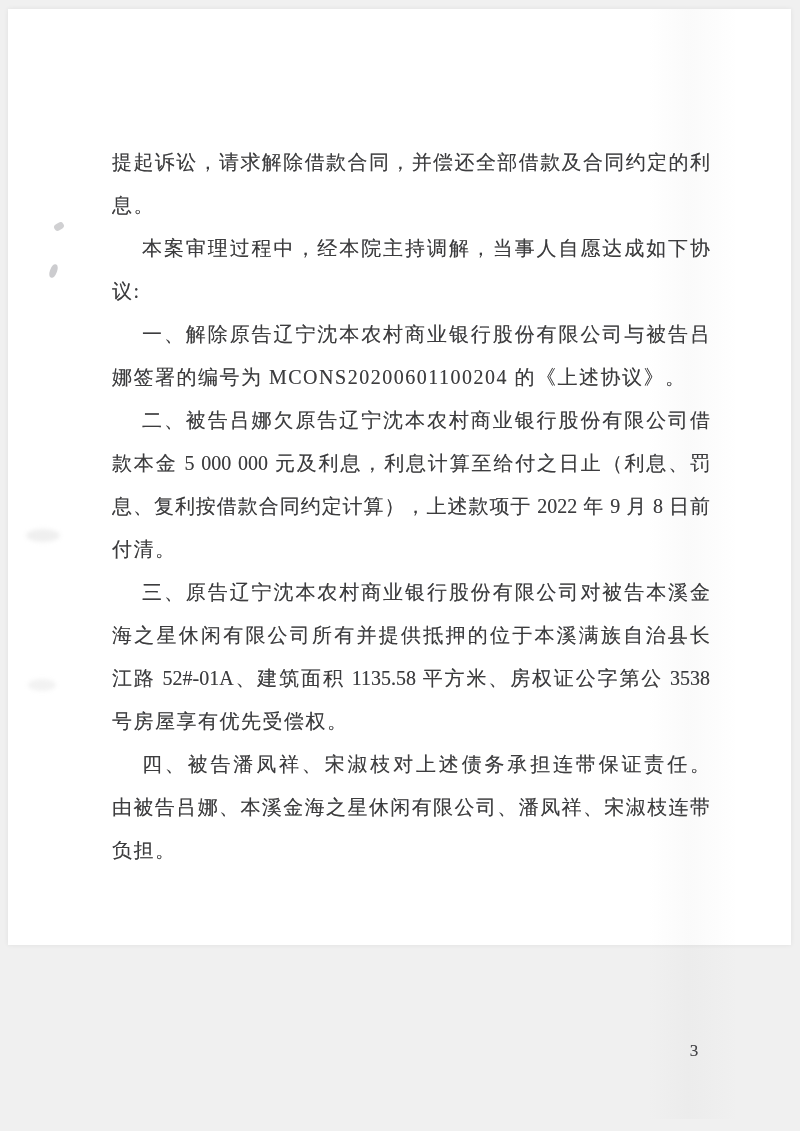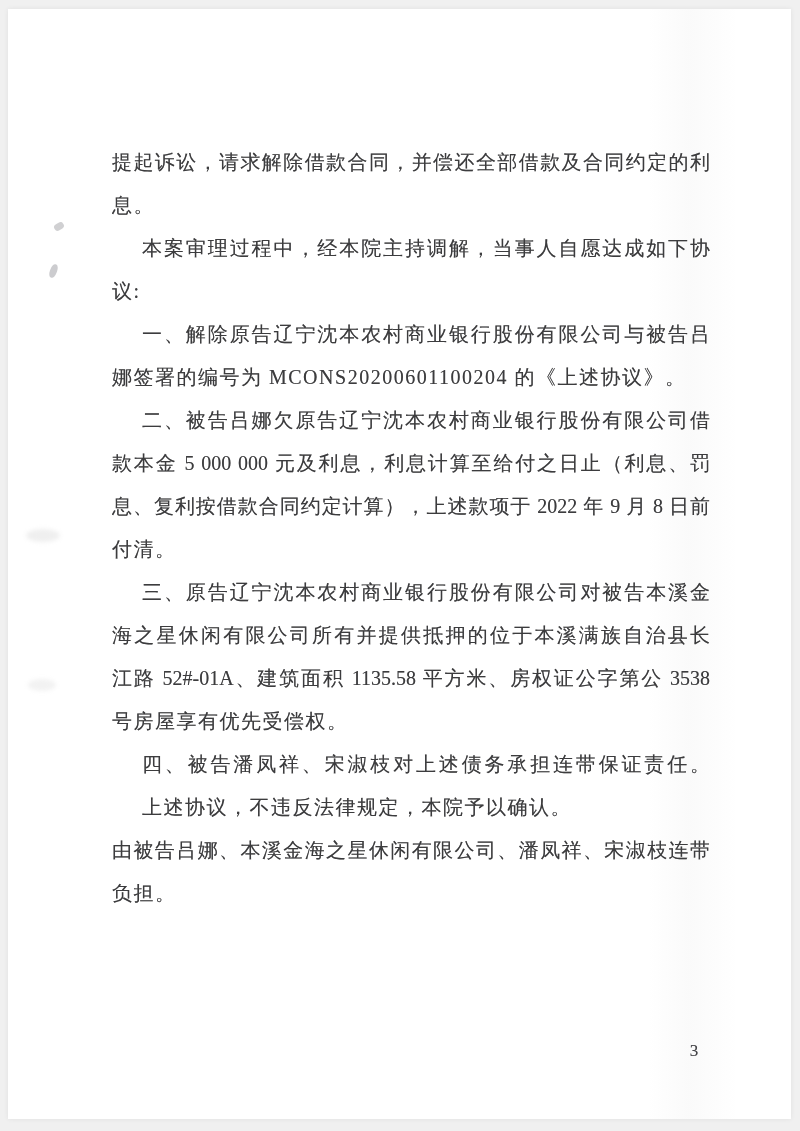--- a/index.html
+++ b/index.html
@@ -10,21 +10,21 @@
     overflow: hidden;
   }
   .canvas {
     position: relative;
     width: 800px; height: 1131px;
     background: #f0f0f0;
   }
   .paper {
     position: absolute;
     left: 8px; top: 9px;
-    width: 783px; height: 1110px;
+    width: 783px; height: 936px;
     background: #ffffff;
     box-shadow: 0 0 5px rgba(0,0,0,0.07);
   }
   .doc-body {
     position: absolute;
     left: 104px; top: 132px;
     width: 598px;
     color: #3c3c3e;
     text-shadow: 0 0 0.5px rgba(80,80,80,0.55);
   }
@@ -103,21 +103,20 @@
       <div class="ln end">娜签署的编号为 MCONS20200601100204 的《上述协议》。</div>
       <div class="ln j ind">二、被告吕娜欠原告辽宁沈本农村商业银行股份有限公司借</div>
       <div class="ln j">款本金 5 000 000 元及利息，利息计算至给付之日止（利息、罚</div>
       <div class="ln j">息、复利按借款合同约定计算），上述款项于 2022 年 9 月 8 日前</div>
       <div class="ln end">付清。</div>
       <div class="ln j ind">三、原告辽宁沈本农村商业银行股份有限公司对被告本溪金</div>
       <div class="ln j">海之星休闲有限公司所有并提供抵押的位于本溪满族自治县长</div>
       <div class="ln j">江路 52#-01A、建筑面积 1135.58 平方米、房权证公字第公 3538</div>
       <div class="ln end">号房屋享有优先受偿权。</div>
       <div class="ln j ind">四、被告潘凤祥、宋淑枝对上述债务承担连带保证责任。</div>
-      <div class="ln end ind">上述协议，不违反法律规定，本院予以确认。</div>
       <div class="ln j">由被告吕娜、本溪金海之星休闲有限公司、潘凤祥、宋淑枝连带</div>
       <div class="ln end">负担。</div>
     </div>
 
     <div class="page-number">3</div>
 
   </div>
 </div>
 
 </body></html>

